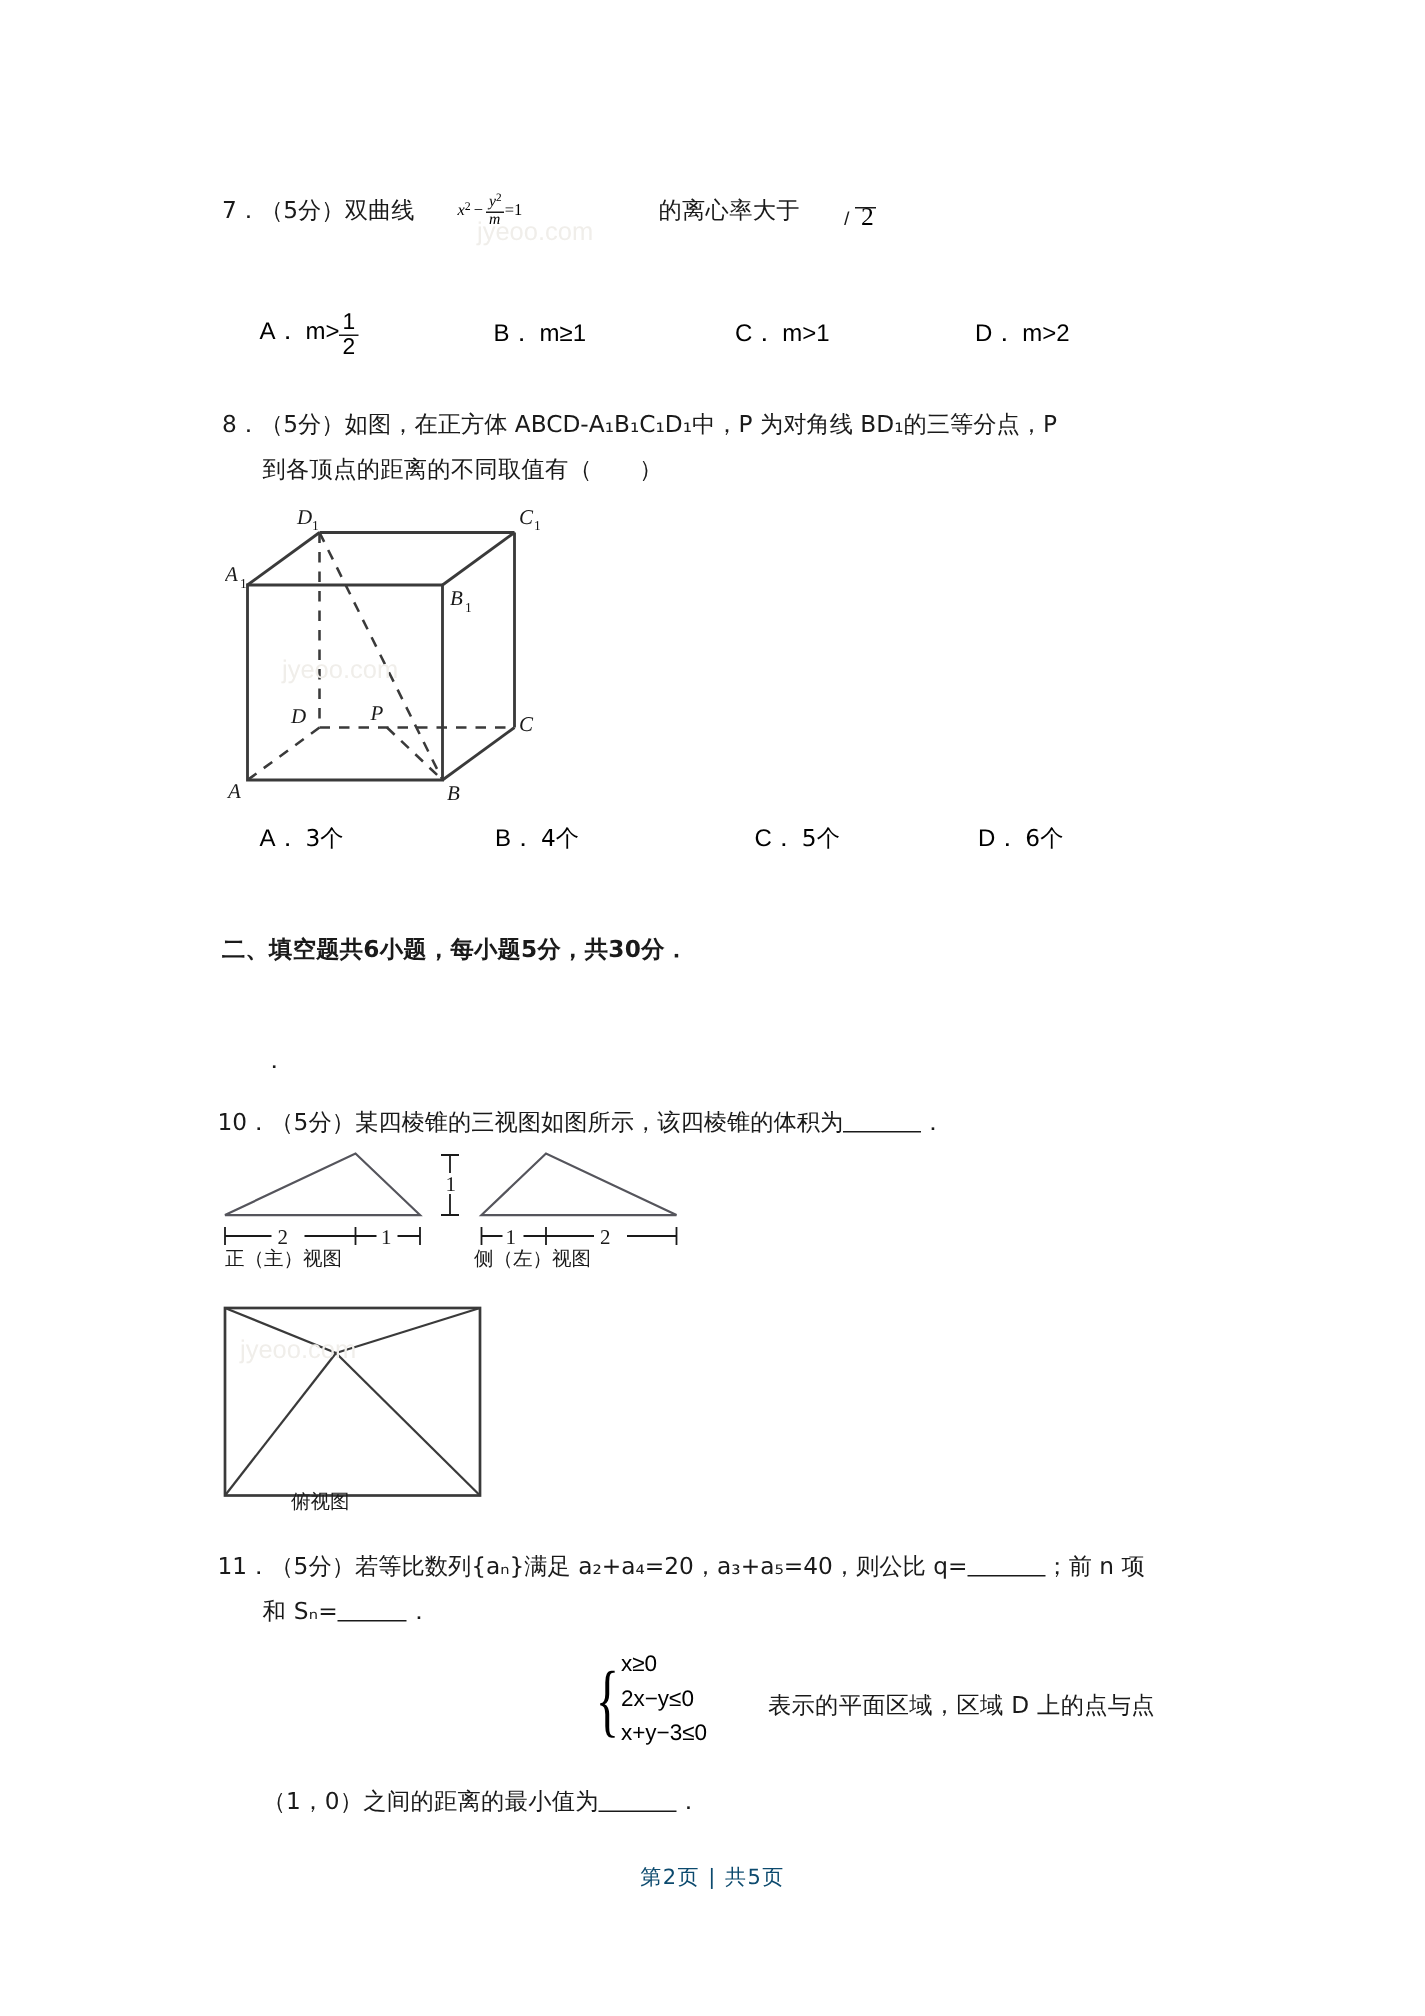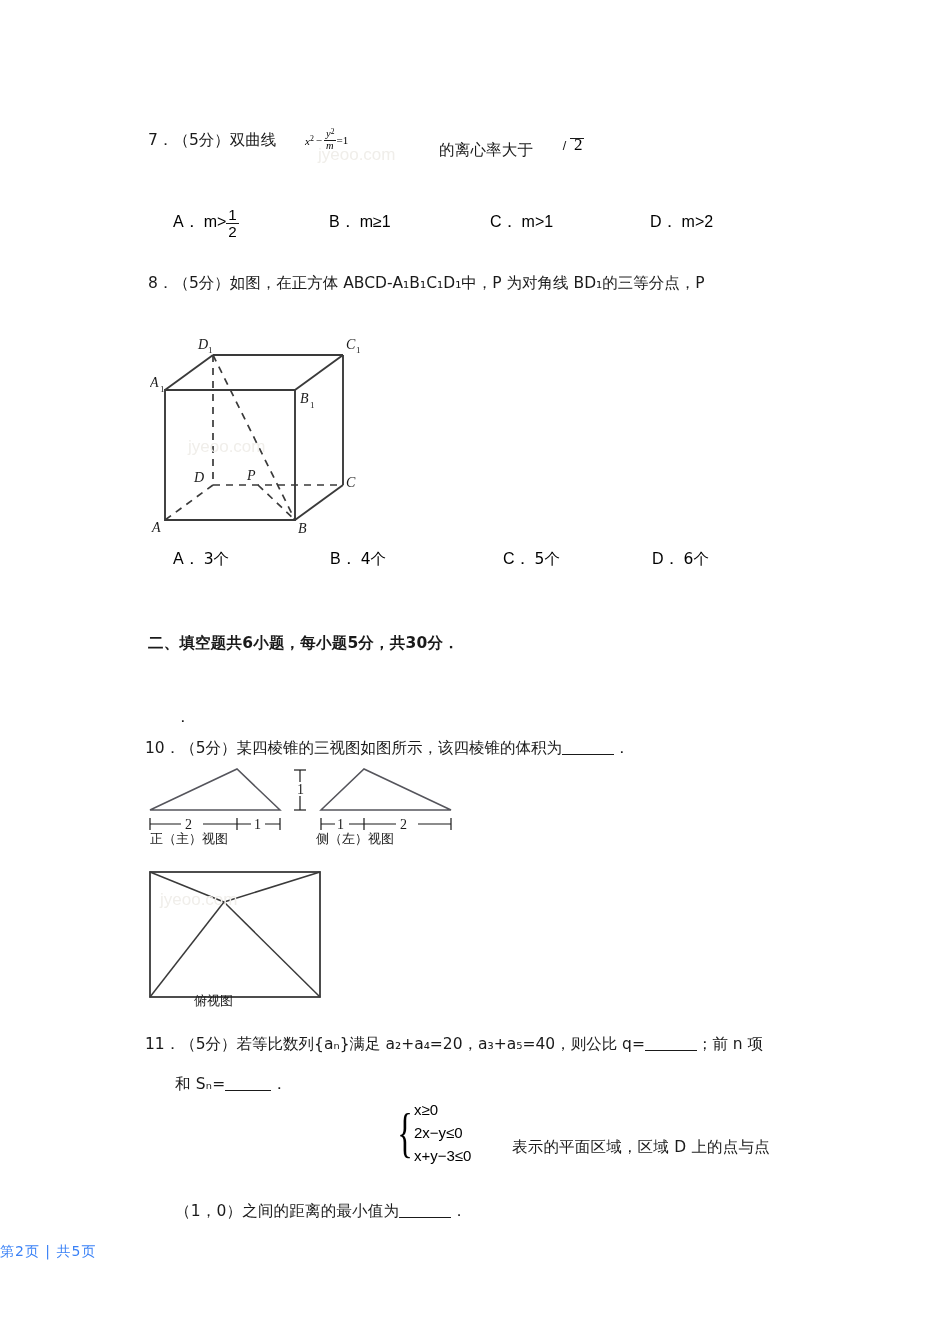--- a/index.html
+++ b/index.html
@@ -21,21 +21,20 @@
   }
 
   
   .qline {
     position: absolute;
     font-size: 16.5px;
     line-height: 30px;
     letter-spacing: .2px;
     white-space: nowrap;
     color: #1a1a1a;
-    margin-top: 10px;
   }
   .qnum {
     position: absolute;
     font-size: 16.5px;
     line-height: 30px;
     white-space: nowrap;
     color: #1a1a1a;
   }
   .han { font-family: "DejaVu Sans", "Liberation Sans", sans-serif; font-size: 15.5px; }
   .opt {
@@ -158,24 +157,24 @@
     vertical-align: middle;
   }
   #q12-system .rows div { white-space: nowrap; }
 
   
   #footer {
     position: absolute;
     left: 0;
     right: 0;
     top: 1243px;
-    text-align: left;
+    text-align: center;
     font-family: "DejaVu Sans", "Liberation Sans", sans-serif;
     font-size: 14px;
-    color: #3b82f6;
+    color: #0c4a6e;
     letter-spacing: 1px;
   }
   .wm {
     position: absolute;
     font-family: "Liberation Sans", sans-serif;
     font-size: 17px;
     color: #f0eeea;
     user-select: none;
   }
 </style>
@@ -211,20 +210,21 @@
   <div class="opt" style="left:490px; top:212px;">
     <span>C．</span><span style="margin-left:4px;">m&gt;1</span>
   </div>
   <div class="opt" style="left:650px; top:212px;">
     <span>D．</span><span style="margin-left:4px;">m&gt;2</span>
   </div>
 
   <div class="qnum" style="left:148px; top:268px;">
     <span class="han">8．</span><span class="han">（5分）</span><span class="han">如图，在正方体 ABCD‑A₁B₁C₁D₁中，P 为对角线 BD₁的三等分点，P</span>
   </div>
+  <div class="qline han" style="left:175px; top:298px;">到各顶点的距离的不同取值有（　　）</div>
 
   <svg id="cube-figure" viewBox="0 0 250 200">
 
     <polygon points="15,55 145,55 145,185 15,185" fill="none" stroke="#3a3a3a" stroke-width="1.9"></polygon>
 
     <line x1="15" y1="55" x2="63" y2="20" stroke="#3a3a3a" stroke-width="1.9"></line>
     <line x1="145" y1="55" x2="193" y2="20" stroke="#3a3a3a" stroke-width="1.9"></line>
     <line x1="145" y1="185" x2="193" y2="150" stroke="#3a3a3a" stroke-width="1.9"></line>
     <line x1="63" y1="20" x2="193" y2="20" stroke="#3a3a3a" stroke-width="1.9"></line>
     <line x1="193" y1="20" x2="193" y2="150" stroke="#3a3a3a" stroke-width="1.9"></line>

